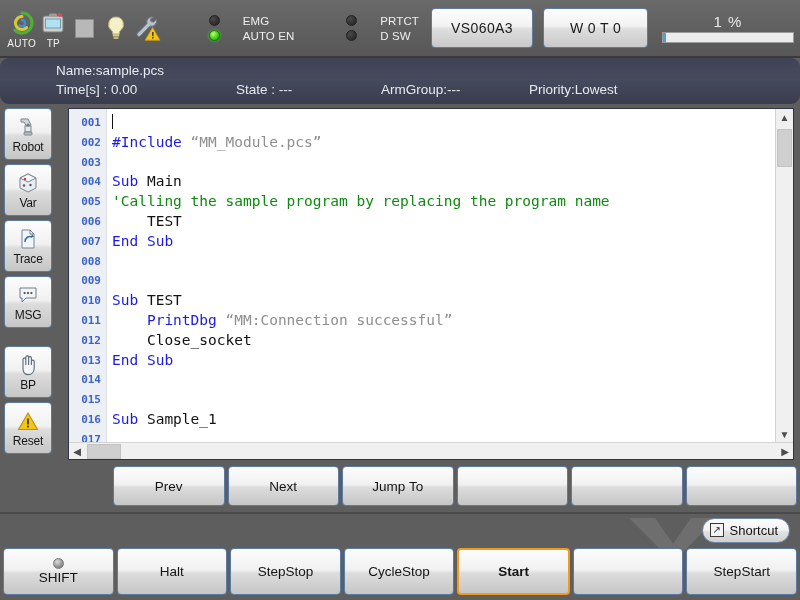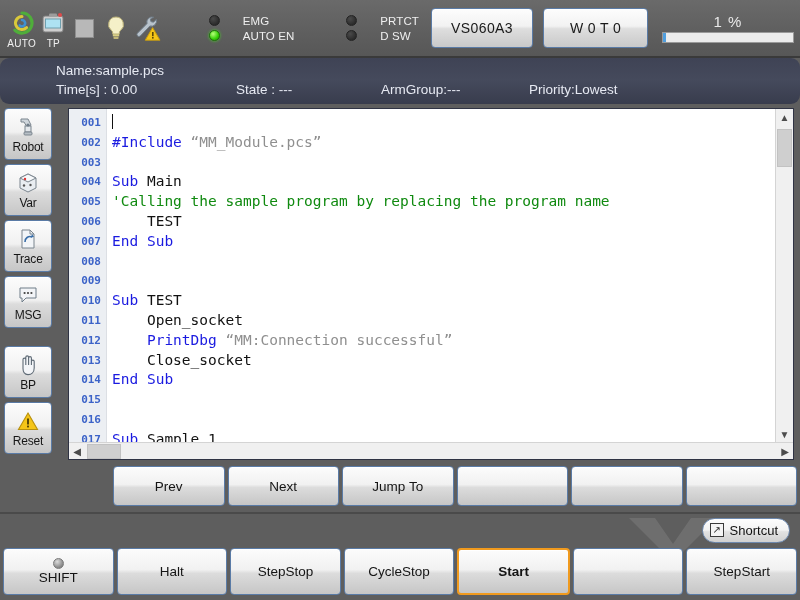--- a/index.html
+++ b/index.html
@@ -551,21 +551,20 @@
               <div class="cl"><span class="caret"></span></div>
               <div class="cl"><span class="tok-pre">#Include </span><span class="tok-str">“MM_Module.pcs”</span></div>
               <div class="cl">&nbsp;</div>
               <div class="cl"><span class="tok-kw">Sub </span><span class="tok-pln">Main</span></div>
               <div class="cl"><span class="tok-cmt">'Calling the sample program by replacing the program name</span></div>
               <div class="cl"><span class="tok-pln">    TEST</span></div>
               <div class="cl"><span class="tok-kw">End Sub</span></div>
               <div class="cl">&nbsp;</div>
               <div class="cl">&nbsp;</div>
               <div class="cl"><span class="tok-kw">Sub </span><span class="tok-pln">TEST</span></div>
-              <div class="cl"><span class="tok-pln">    Open_socket</span></div>
               <div class="cl"><span class="tok-pln">    </span><span class="tok-kw">PrintDbg </span><span class="tok-str">“MM:Connection successful”</span></div>
               <div class="cl"><span class="tok-pln">    Close_socket</span></div>
               <div class="cl"><span class="tok-kw">End Sub</span></div>
               <div class="cl">&nbsp;</div>
               <div class="cl">&nbsp;</div>
               <div class="cl"><span class="tok-kw">Sub </span><span class="tok-pln">Sample_1</span></div>
             </div>
         </div>
         <div class="vscroll">
           <div class="vs-arrow">▲</div>

